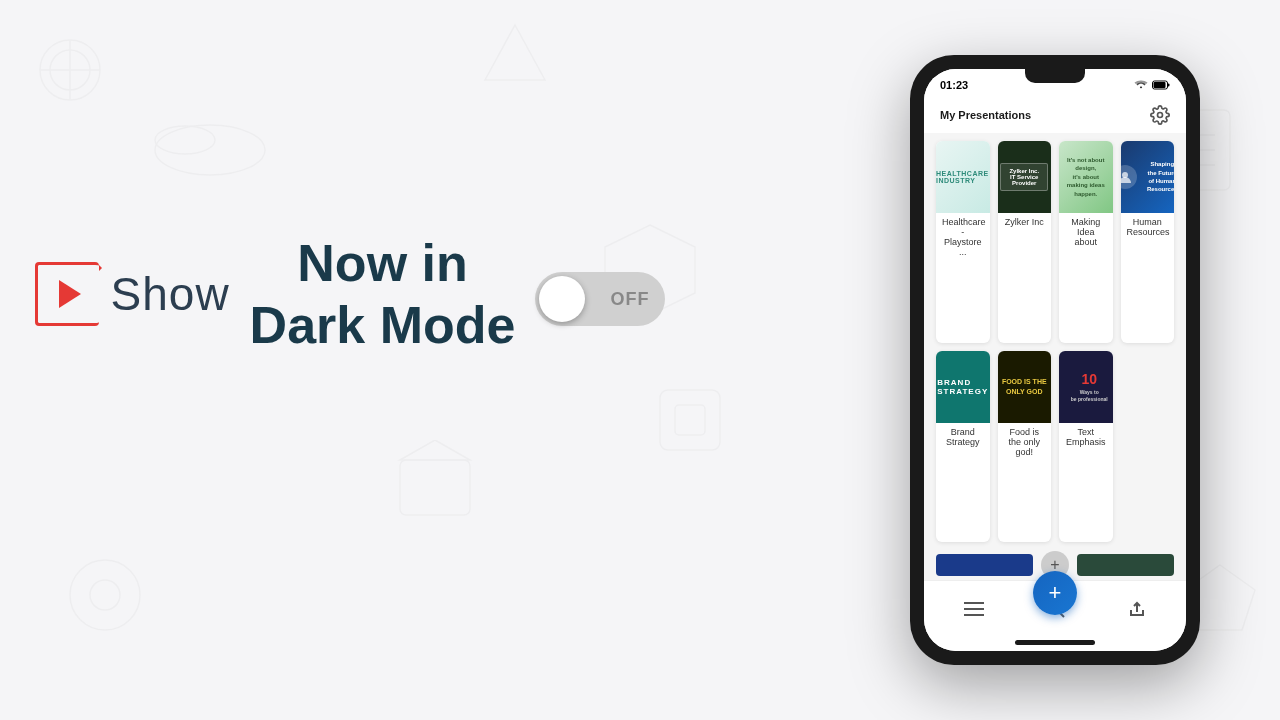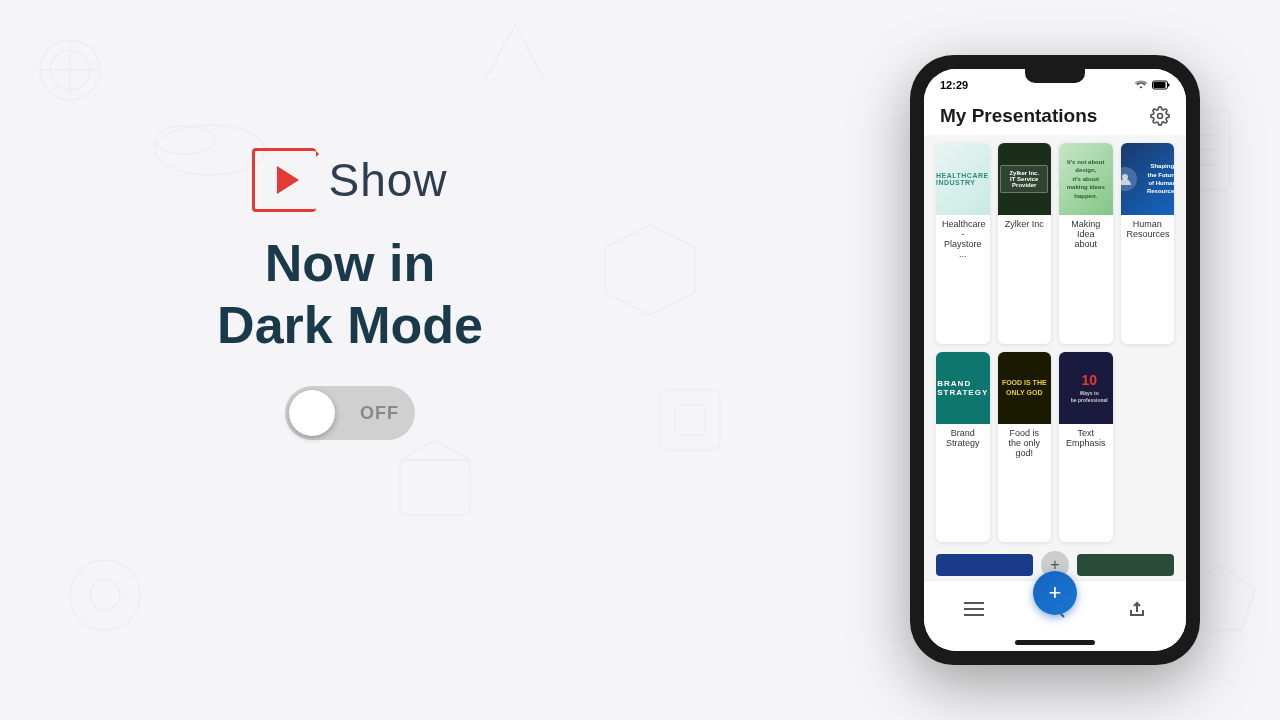--- a/index.html
+++ b/index.html
@@ -14,21 +14,21 @@
     }
 
     
     .left-content {
       position: absolute;
       left: 0;
       top: 0;
       width: 700px;
       height: 588px;
       display: flex;
-      flex-direction: column;
+      flex-direction: row;
       align-items: center;
       justify-content: center;
       gap: 20px;
     }
 
     .logo-container {
       display: flex;
       align-items: center;
       gap: 12px;
     }
@@ -187,21 +187,21 @@
     .app-header {
       padding: 8px 16px;
       display: flex;
       align-items: center;
       justify-content: space-between;
       background: #fff;
       flex-shrink: 0;
     }
 
     .app-title {
-      font-size: 19px;
+      font-size: 11px;
       font-weight: 600;
       color: #1a1a1a;
     }
 
     .gear-icon {
       width: 20px;
       height: 20px;
       color: #555;
     }
 
@@ -467,21 +467,21 @@
     </div>
   </div>
 </div>
 
 <div class="phone-wrapper">
   <div class="phone">
     <div class="phone-notch"></div>
     <div class="phone-screen">
 
       <div class="status-bar">
-        <span class="status-time">12:29</span>
+        <span class="status-time">01:23</span>
         <div class="status-icons">
 
           <svg width="14" height="10" viewBox="0 0 14 10">
             <path d="M7 8.5l1.2-1.5A1.8 1.8 0 007 6.5a1.8 1.8 0 00-1.2.5L7 8.5z" fill="#000"></path>
             <path d="M3.5 5.5C4.5 4.3 5.7 3.7 7 3.7s2.5.6 3.5 1.8l1.2-1.5A7 7 0 007 2.2a7 7 0 00-4.7 1.8l1.2 1.5z" fill="#000" opacity="0.7"></path>
             <path d="M0.5 2.5A10.5 10.5 0 017 0.5a10.5 10.5 0 016.5 2l-1.3 1.6A8.5 8.5 0 007 2.2a8.5 8.5 0 00-5.2 1.9L0.5 2.5z" fill="#000" opacity="0.4"></path>
           </svg>
 
           <svg width="18" height="10" viewBox="0 0 18 10">
             <rect x="0.5" y="1" width="15" height="8" rx="2" stroke="#000" stroke-width="1" fill="none"></rect>

